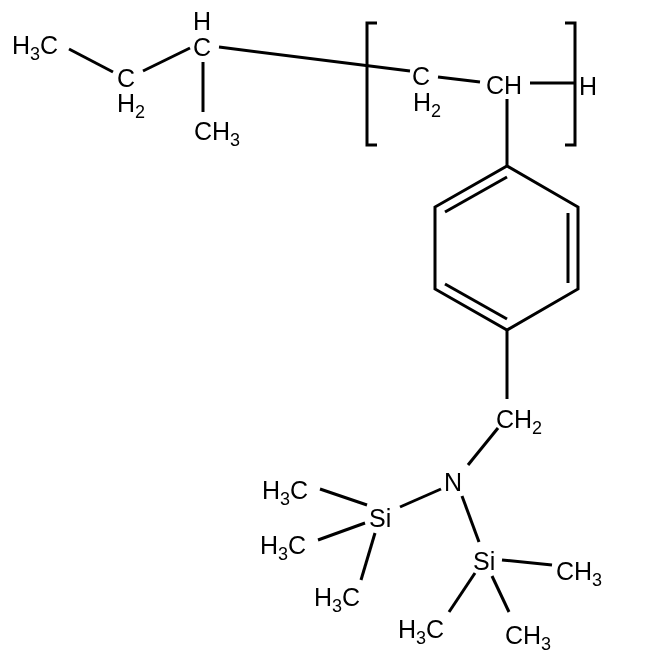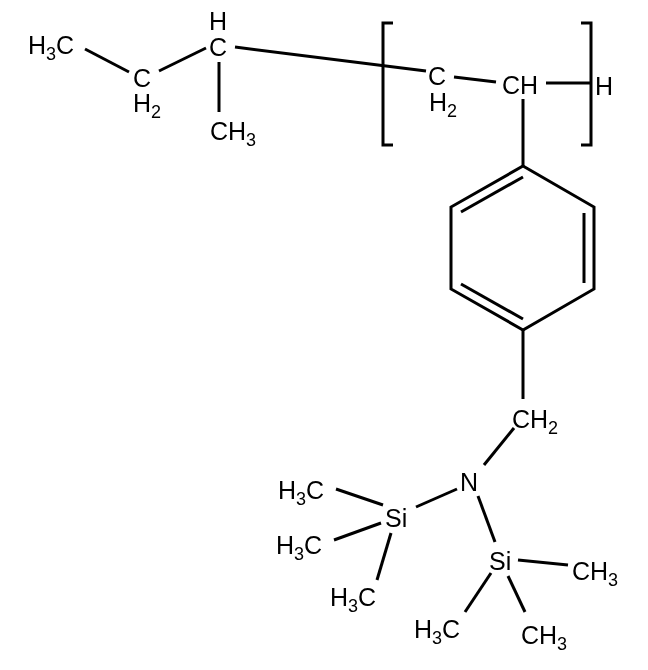--- a/index.html
+++ b/index.html
@@ -8,21 +8,21 @@
       background: #ffffff;
     }
     body {
       width: 648px;
       height: 670px;
       position: relative;
       overflow: hidden;
     }
     #canvas {
       position: absolute;
-      left: 16px;
+      left: 0;
       top: 0;
       width: 532px;
       height: 670px;
     }
     svg text {
       font-family: "Liberation Sans", sans-serif;
       font-size: 25px;
       fill: #000000;
     }
     svg text .sub {

